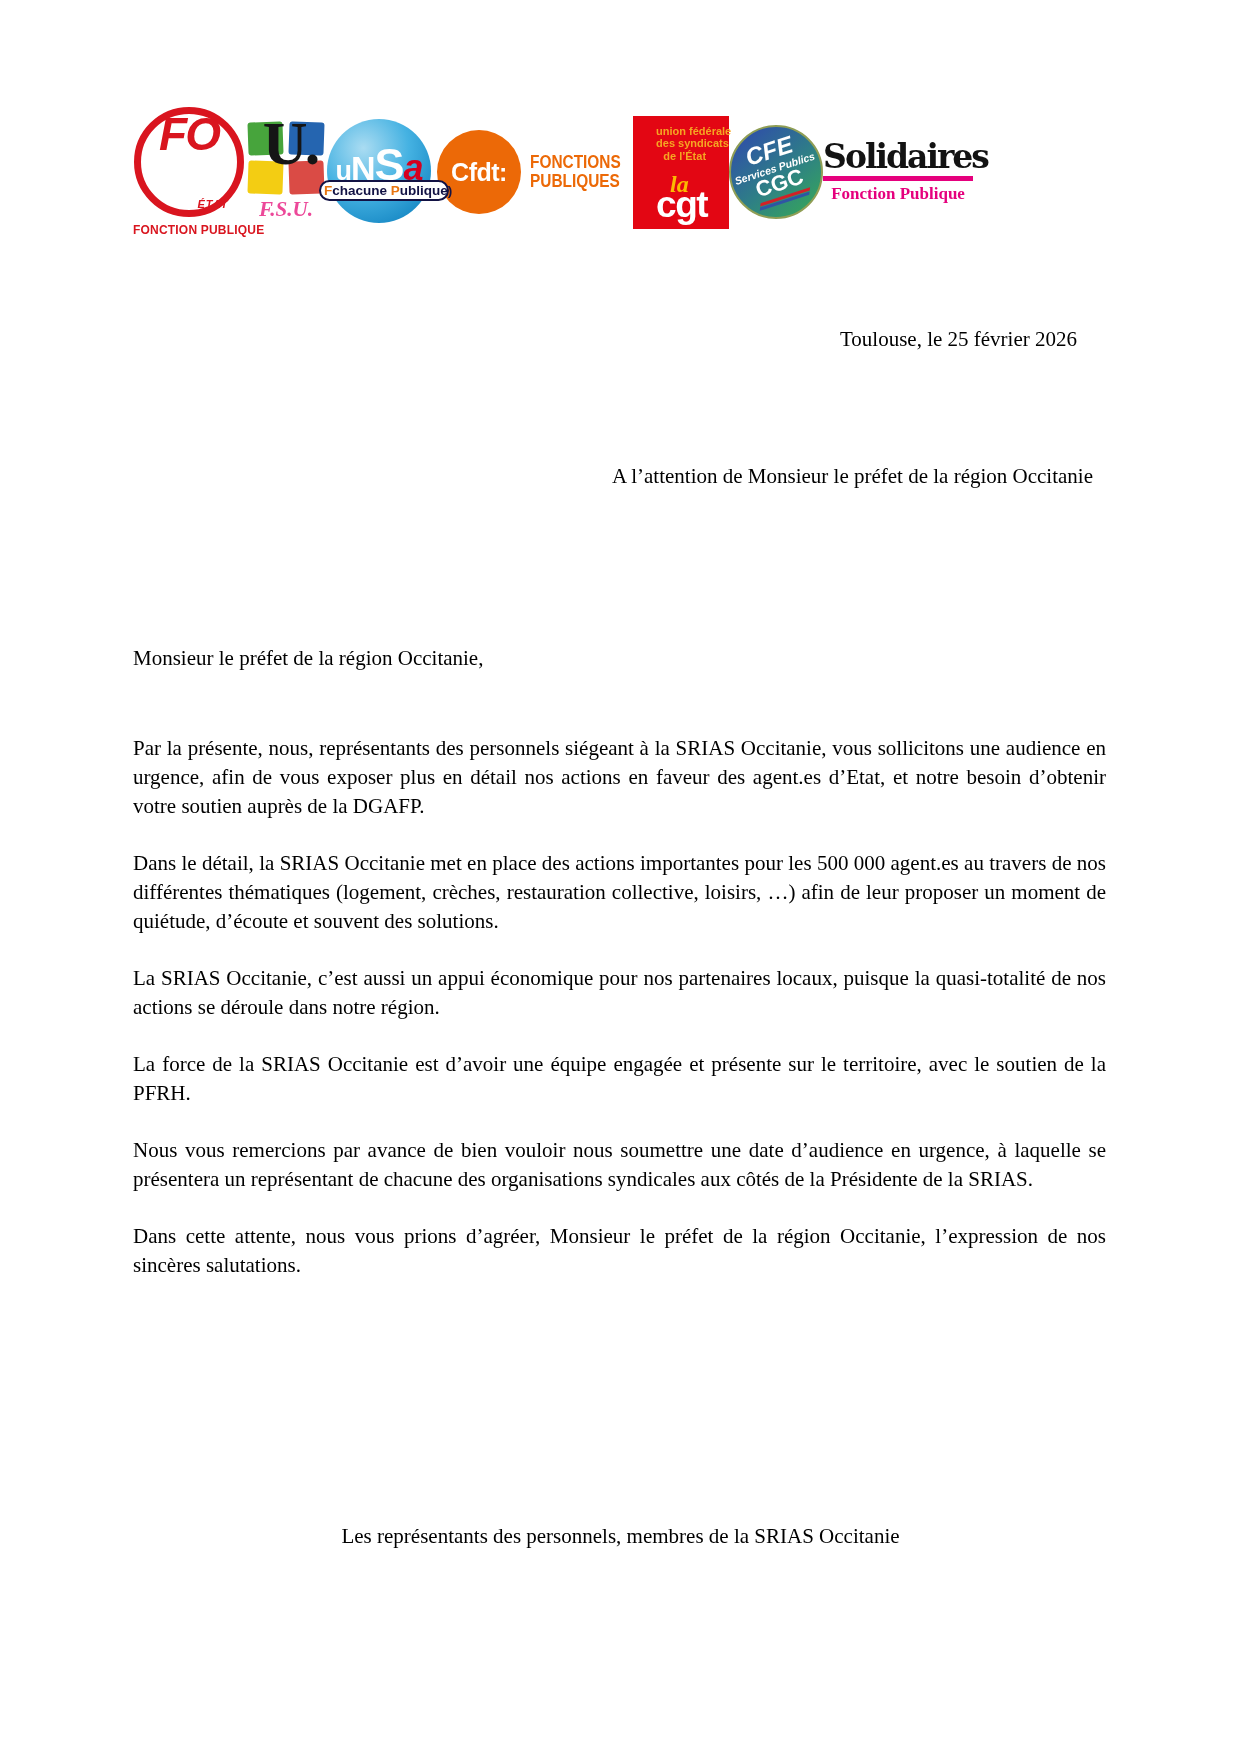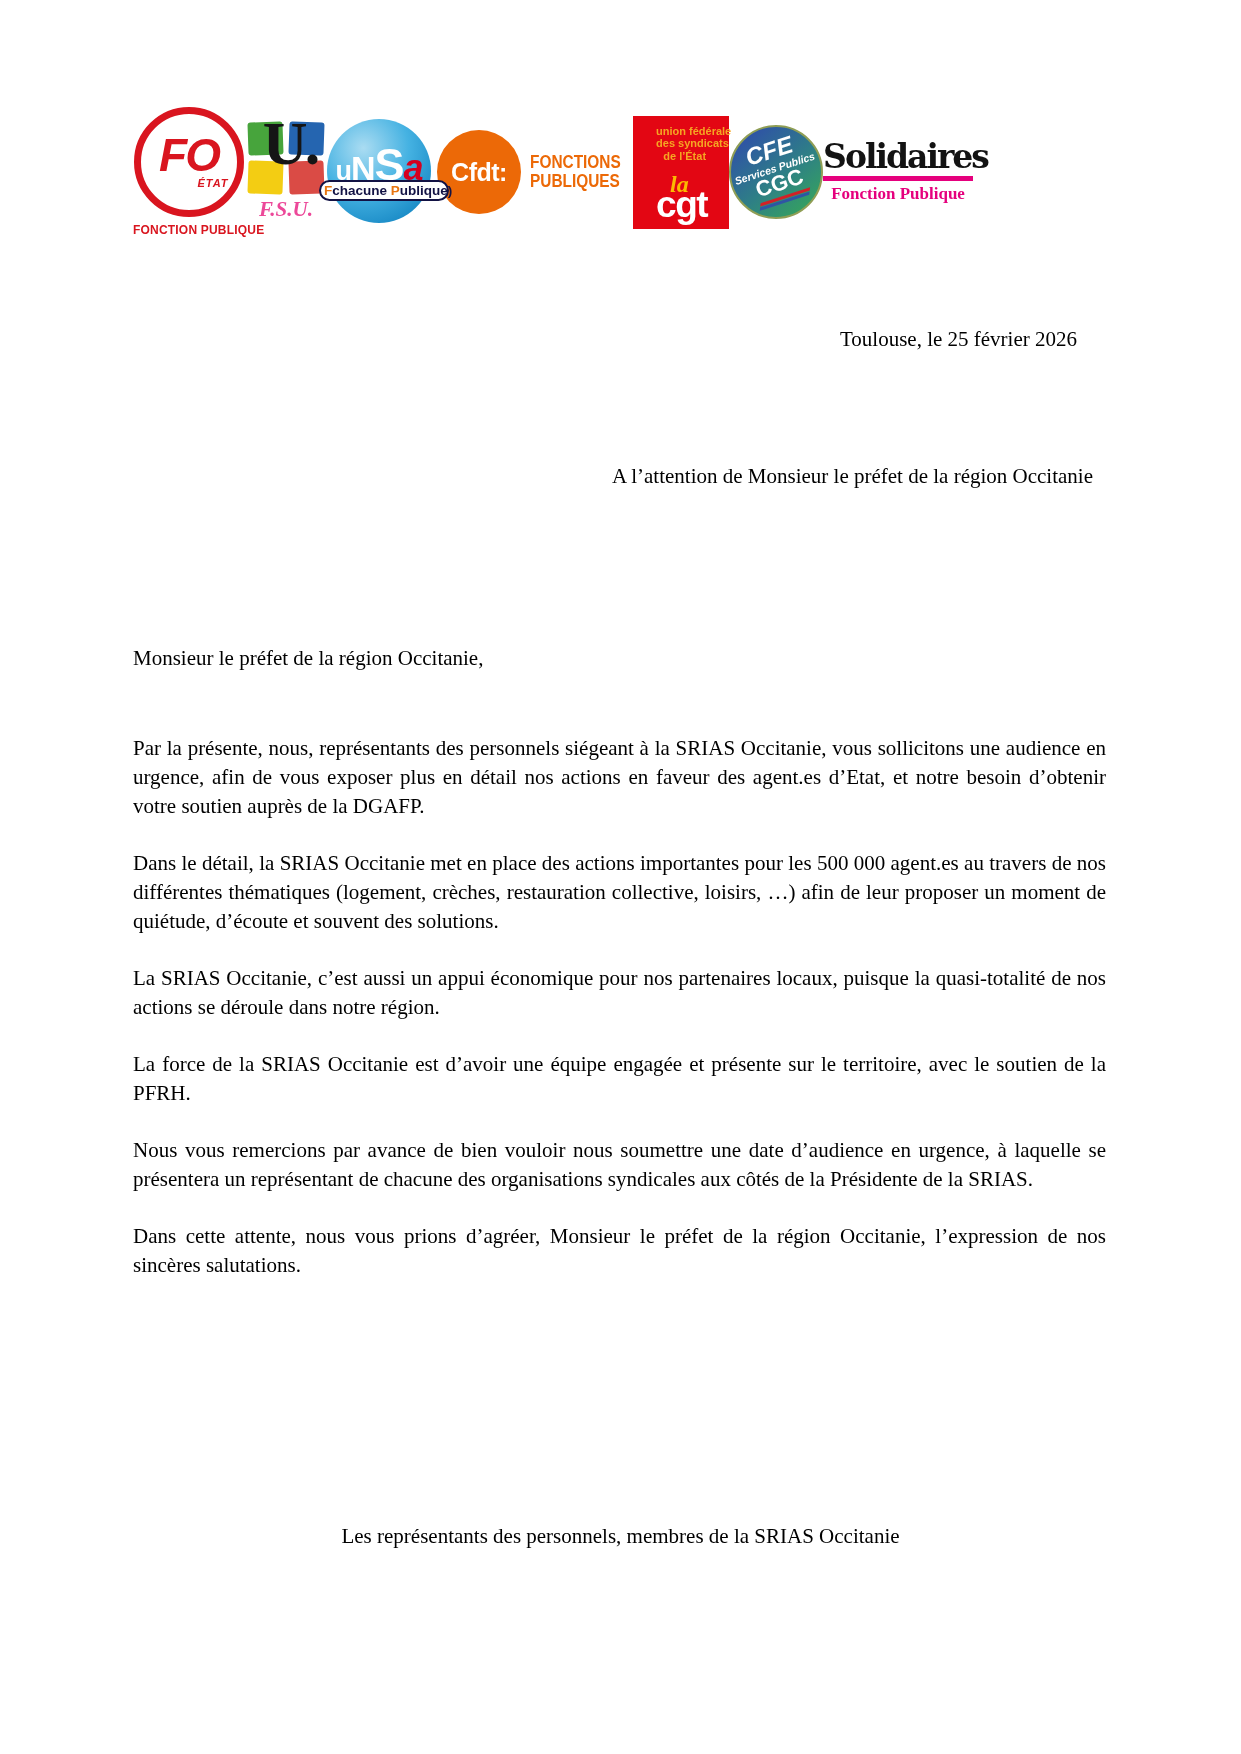--- a/index.html
+++ b/index.html
@@ -25,21 +25,21 @@
     justify-content: space-between;
     align-items: center;
   }
   .logo { flex: 0 0 auto; }
 
   
   .fo { width: 112px; text-align: center; }
   .fo-circle {
     width: 96px; height: 96px; margin: 0 auto;
     border: 7px solid #d9151f; border-radius: 50%;
-    display: flex; flex-direction: column; align-items: center; justify-content: center;
+    display: flex; flex-direction: column; align-items: center; justify-content: space-between;
     font-family: "Liberation Sans", sans-serif;
   }
   .fo-acronym { color: #d9151f; font-weight: 900; font-style: italic; font-size: 46px; line-height: 0.9; letter-spacing: -2px; }
   .fo-etat { color: #d9151f; font-weight: 700; font-style: italic; font-size: 11px; letter-spacing: 1px; margin-top: 1px; margin-left: 48px; }
   .fo-caption { margin-top: 6px; color: #d9151f; font-family: "Liberation Sans", sans-serif; font-weight: 700; font-size: 12px; letter-spacing: 0.2px; white-space: nowrap; }
 
   
   .fsu { width: 82px; text-align: center; }
   .fsu-squares { position: relative; width: 76px; height: 72px; margin: 0 auto; }
   .fsu-sq { position: absolute; width: 35px; height: 33px; border-radius: 3px; }

